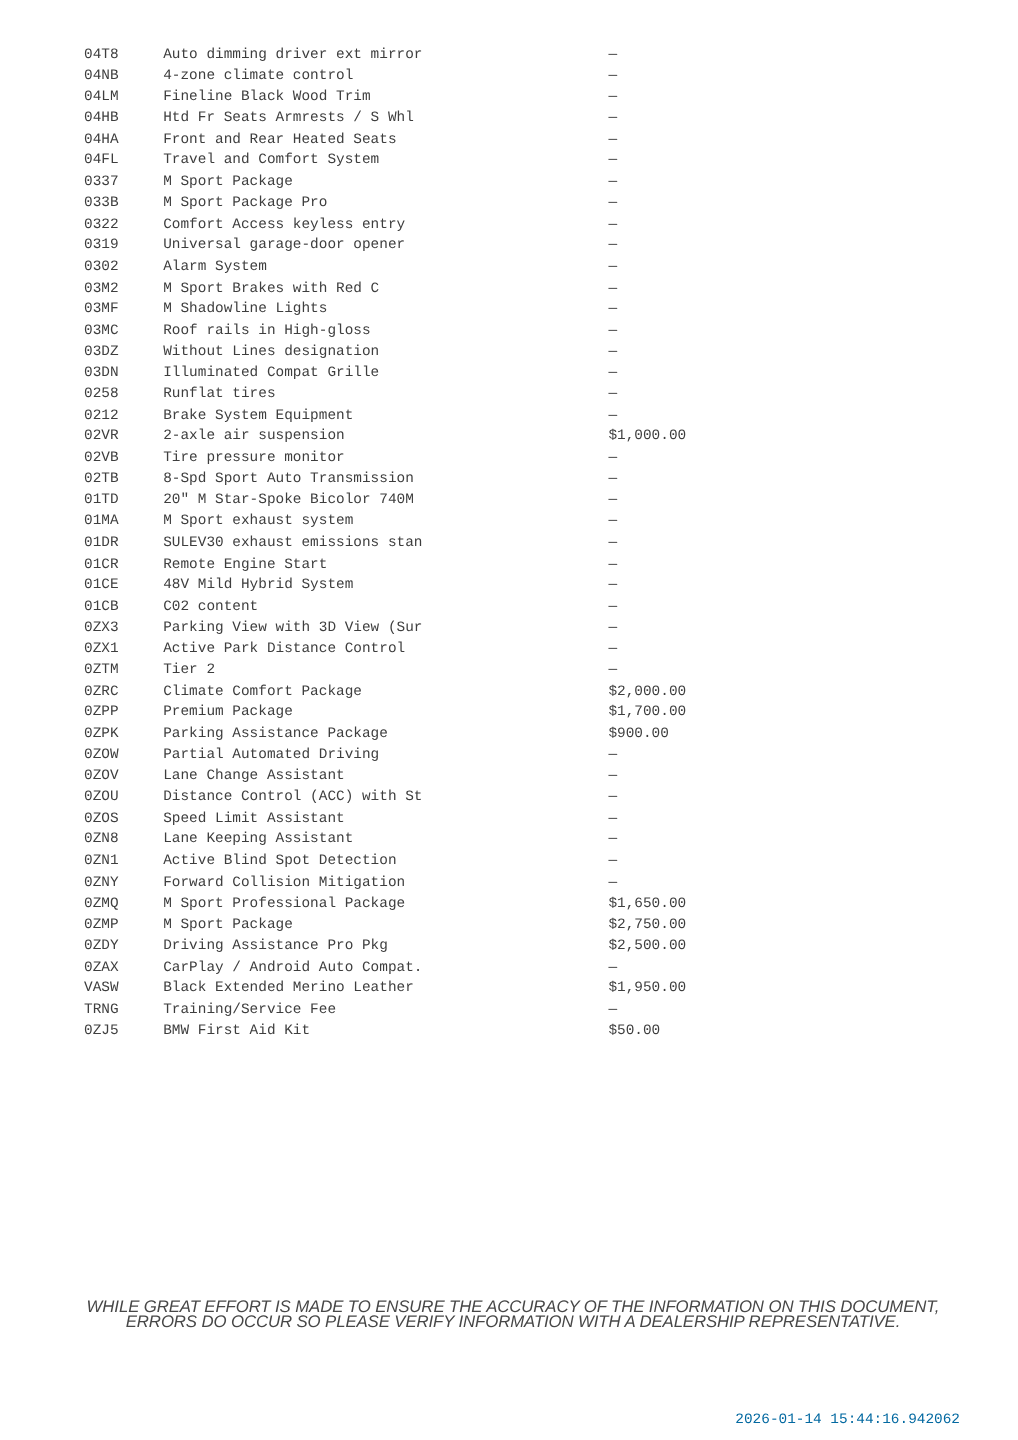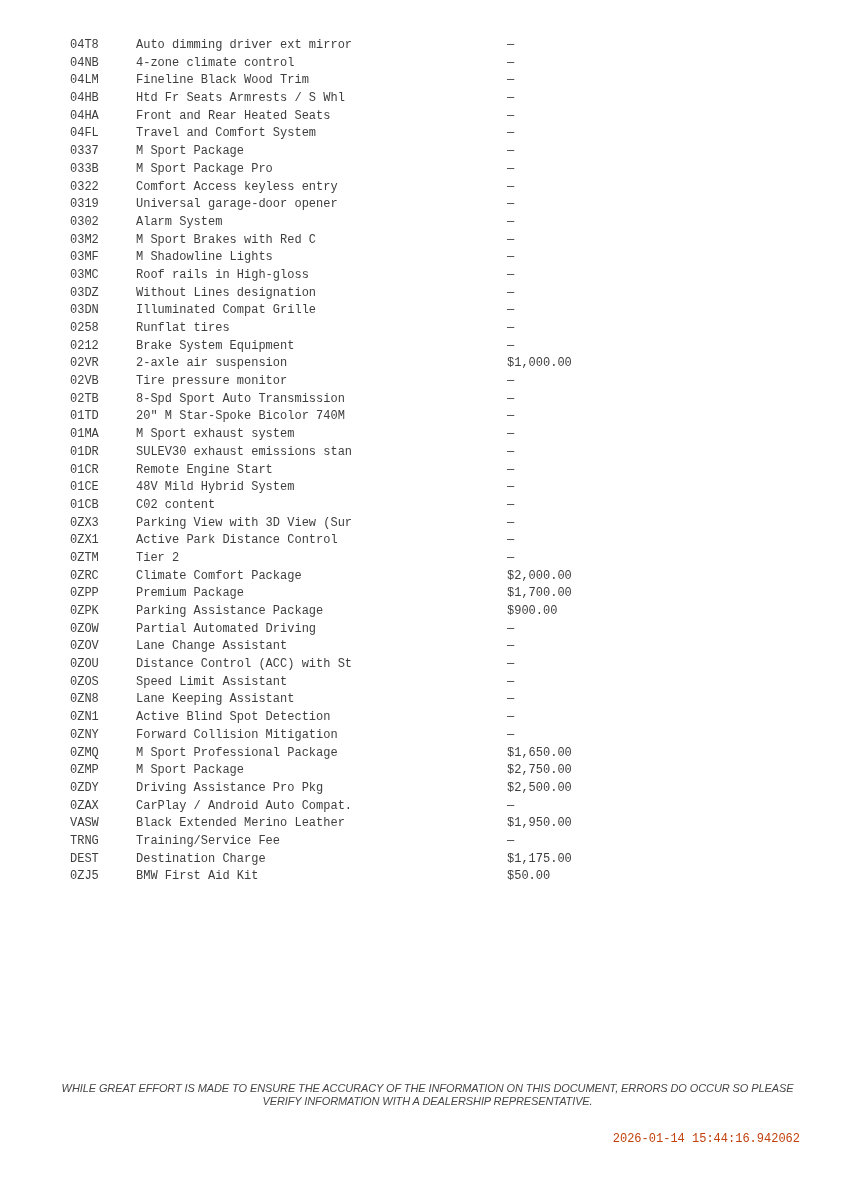--- a/index.html
+++ b/index.html
@@ -16,26 +16,26 @@
   .row{position:relative;height:17.7px;line-height:17.7px;white-space:pre;}
   .row .c1{position:absolute;left:0;}
   .row .c2{position:absolute;left:50px;margin-left:16px;}
   .row .c3{position:absolute;left:437px;}
   .net-total{font-weight:bold;color:#2d2d2d;}
   .disclaimer{
     position:absolute;left:61px;right:54px;top:1082px;
     text-align:center;
     font-family:"Liberation Sans","DejaVu Sans",sans-serif;
     font-style:italic;
-    font-size:11px;line-height:13px;letter-spacing:-0.1px;
+    font-size:14px;line-height:13px;letter-spacing:-0.1px;
     color:#474747;
   }
   .timestamp{
-    position:absolute;right:48px;top:1132px;
-    font-size:12px;line-height:14px;color:#c2410c;text-align:right;
+    position:absolute;right:48px;top:1176px;
+    font-size:12px;line-height:14px;color:#0369a1;text-align:right;
   }
 </style>
 </head>
 <body>
 
 <div class="page">
 
   <div class="options-table">
     <div id="rows-host">
         <div class="row"><span class="c1">04T8</span><span class="c2">Auto dimming driver ext mirror</span><span class="c3">—</span></div>
@@ -77,21 +77,20 @@
         <div class="row"><span class="c1">0ZOS</span><span class="c2">Speed Limit Assistant</span><span class="c3">—</span></div>
         <div class="row"><span class="c1">0ZN8</span><span class="c2">Lane Keeping Assistant</span><span class="c3">—</span></div>
         <div class="row"><span class="c1">0ZN1</span><span class="c2">Active Blind Spot Detection</span><span class="c3">—</span></div>
         <div class="row"><span class="c1">0ZNY</span><span class="c2">Forward Collision Mitigation</span><span class="c3">—</span></div>
         <div class="row"><span class="c1">0ZMQ</span><span class="c2">M Sport Professional Package</span><span class="c3">$1,650.00</span></div>
         <div class="row"><span class="c1">0ZMP</span><span class="c2">M Sport Package</span><span class="c3">$2,750.00</span></div>
         <div class="row"><span class="c1">0ZDY</span><span class="c2">Driving Assistance Pro Pkg</span><span class="c3">$2,500.00</span></div>
         <div class="row"><span class="c1">0ZAX</span><span class="c2">CarPlay / Android Auto Compat.</span><span class="c3">—</span></div>
         <div class="row"><span class="c1">VASW</span><span class="c2">Black Extended Merino Leather</span><span class="c3">$1,950.00</span></div>
         <div class="row"><span class="c1">TRNG</span><span class="c2">Training/Service Fee</span><span class="c3">—</span></div>
-        <div class="row"><span class="c1">DEST</span><span class="c2">Destination Charge</span><span class="c3">$1,175.00</span></div>
         <div class="row"><span class="c1">0ZJ5</span><span class="c2">BMW First Aid Kit</span><span class="c3">$50.00</span></div>
       </div>
 
   </div>
 
   <div class="disclaimer">WHILE GREAT EFFORT IS MADE TO ENSURE THE ACCURACY OF THE INFORMATION ON THIS DOCUMENT, ERRORS DO OCCUR SO PLEASE VERIFY INFORMATION WITH A DEALERSHIP REPRESENTATIVE.</div>
 
   <div class="timestamp">2026-01-14 15:44:16.942062</div>
 
 </div>

